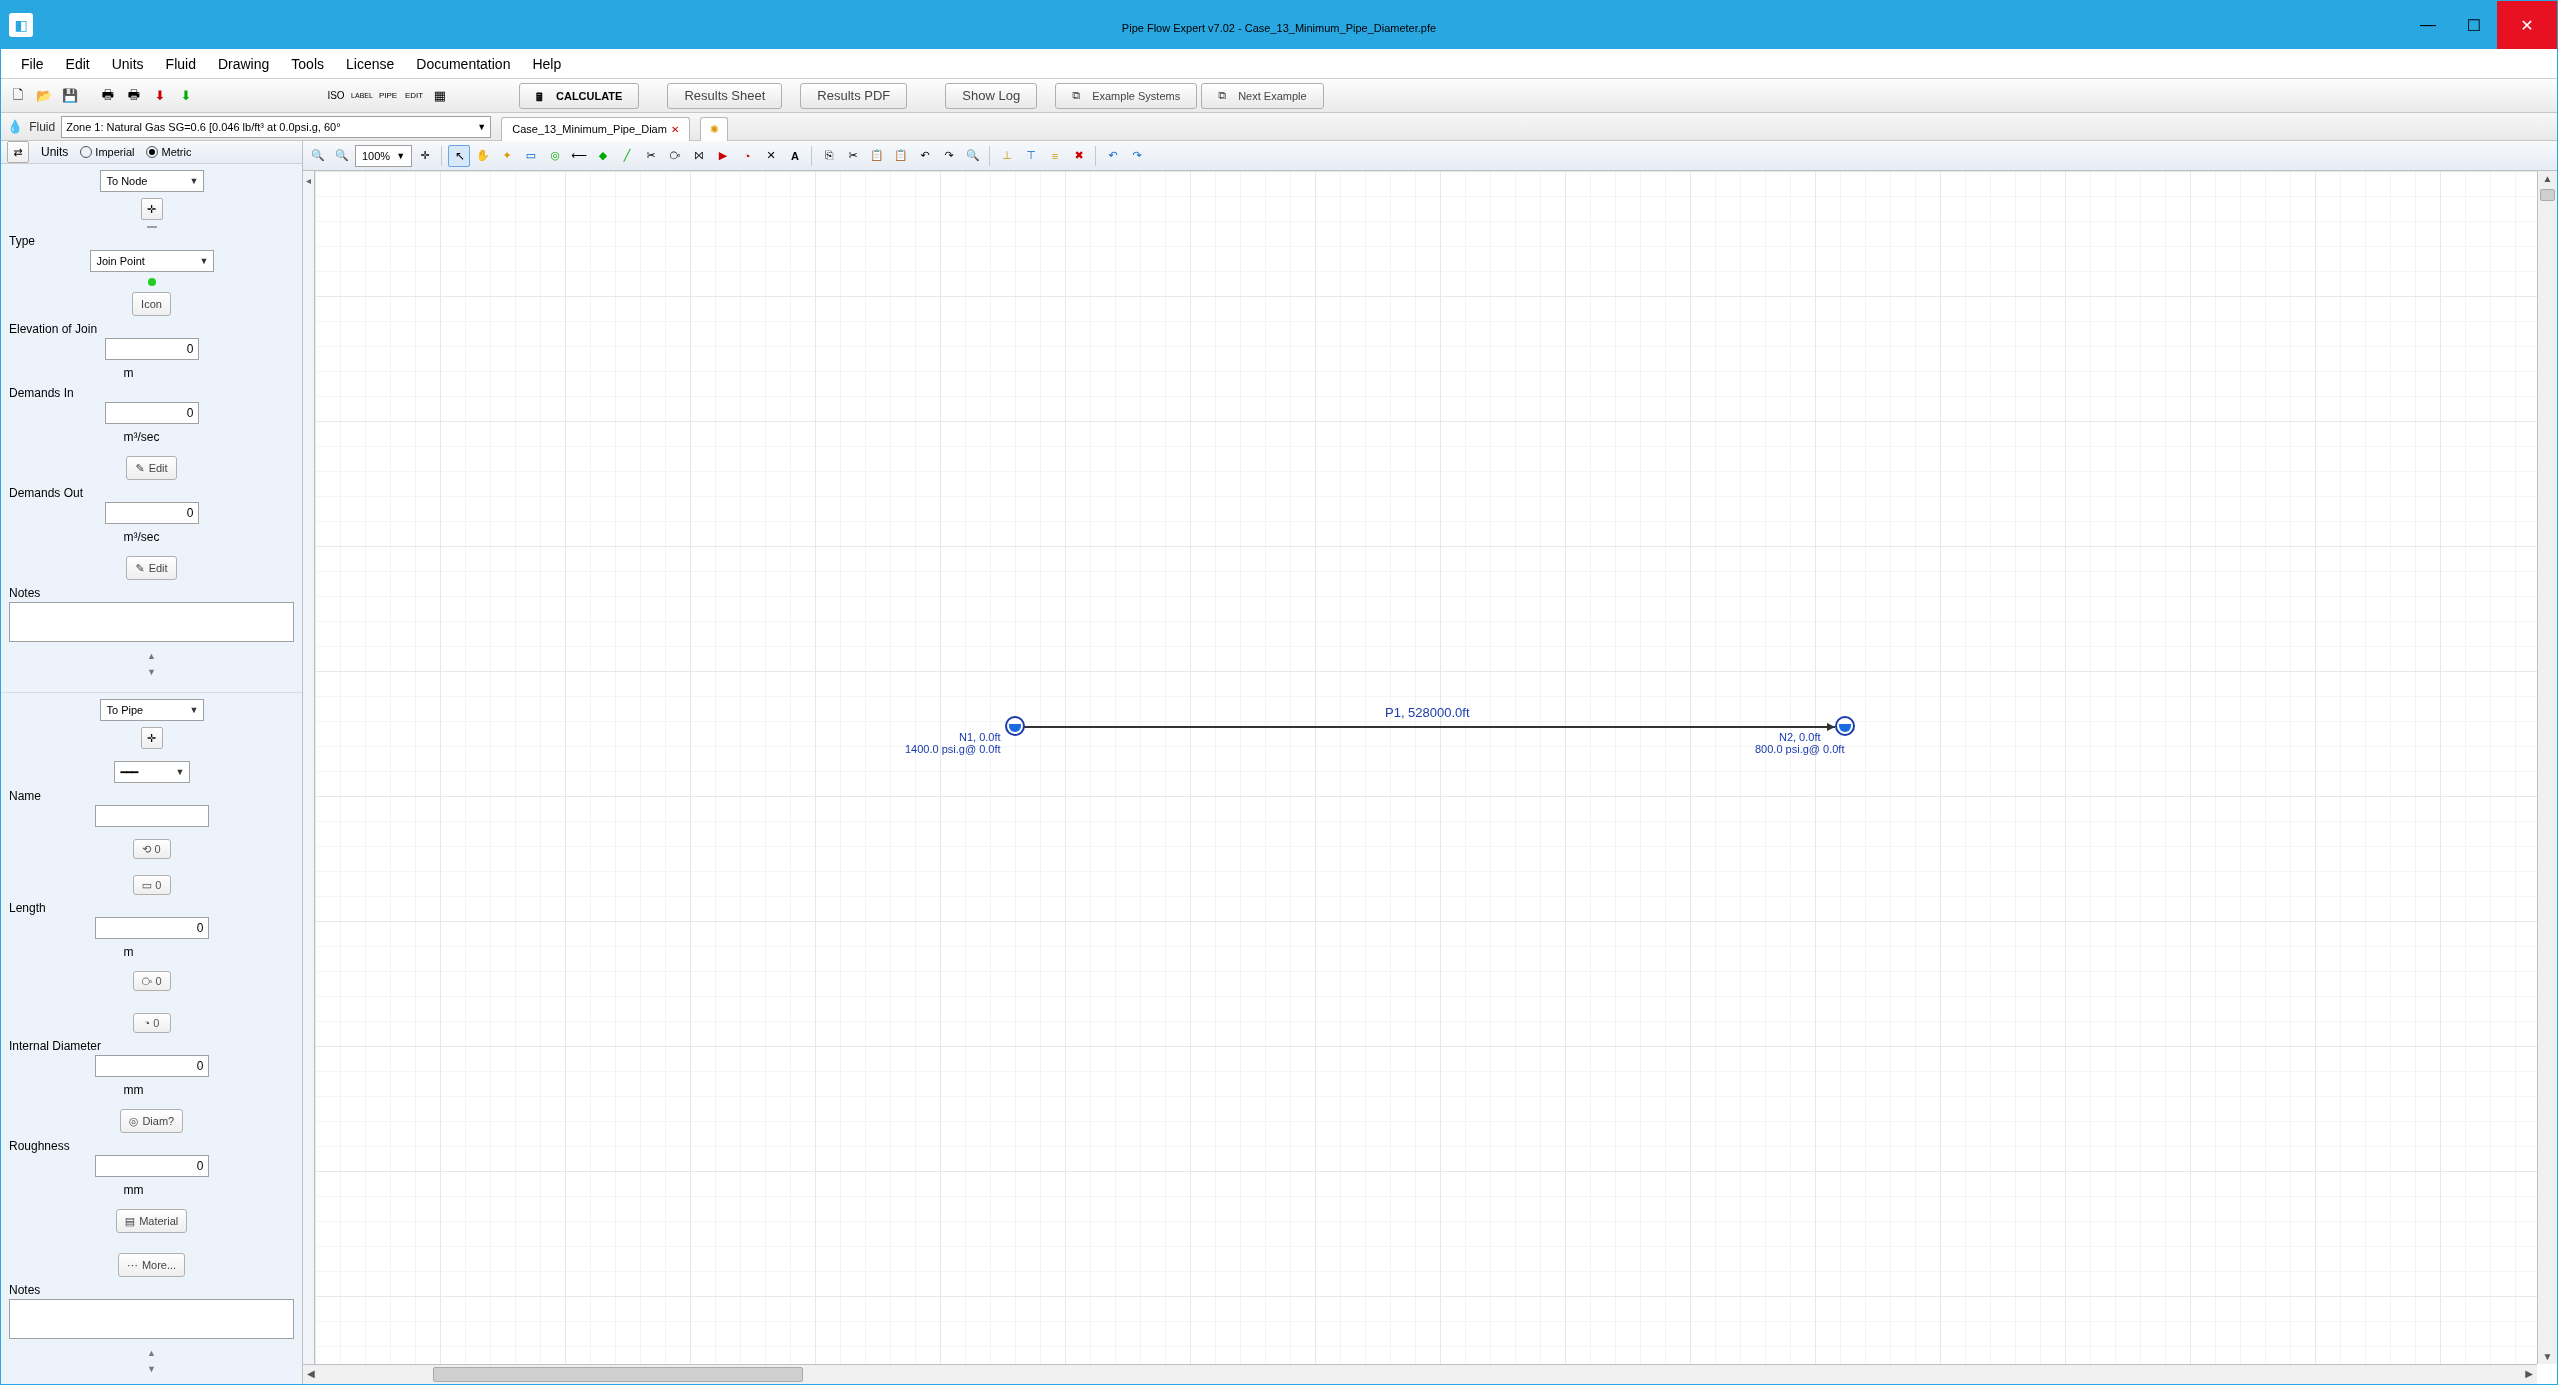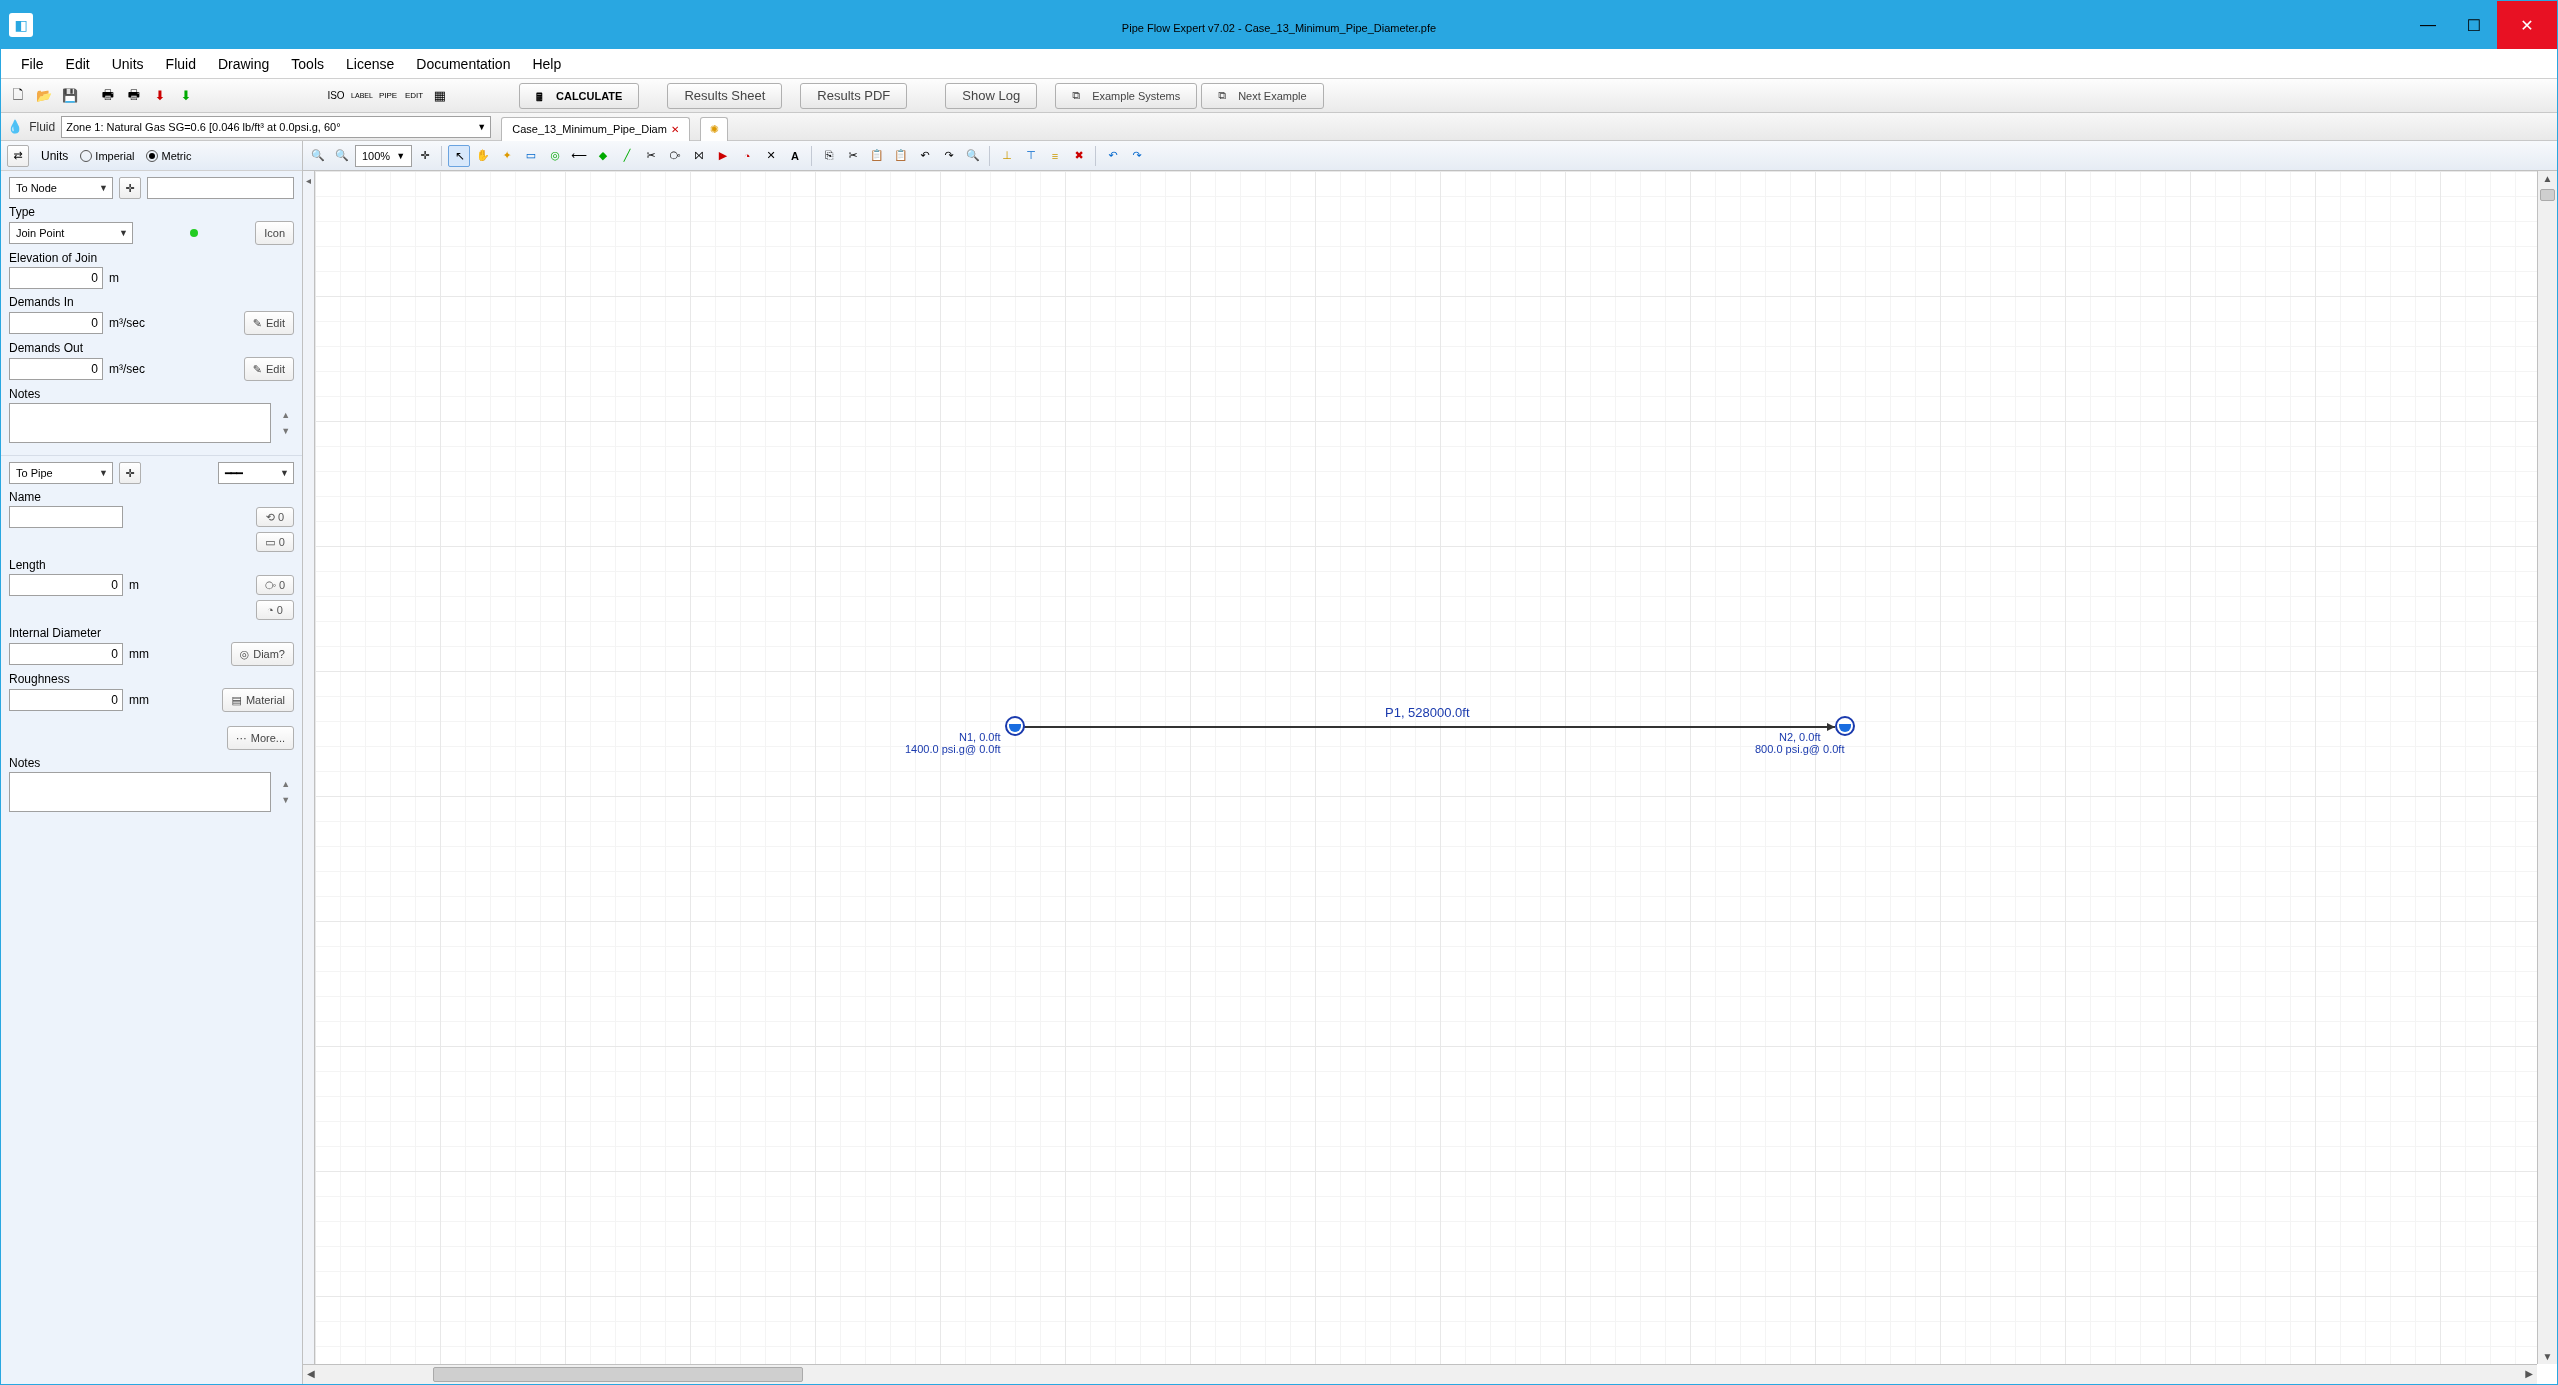--- a/index.html
+++ b/index.html
@@ -30,21 +30,21 @@
 .doctab .x { color: #c00; font-size: 10px; }
 .doctab.plus { width: 28px; padding: 0; justify-content: center; }
 
 .workrow { flex: 1; display: flex; min-height: 0; }
 .leftpanel { width: 302px; background: #edf3fb; border-right: 1px solid #c0c0c0; display: flex; flex-direction: column; }
 .unitsrow { height: 30px; display: flex; align-items: center; gap: 12px; padding: 0 6px; border-bottom: 1px solid #d0d0d0; background: linear-gradient(#f7f9fc,#e4ecf6); }
 .unitsrow .lbl { font-size: 12px; display:flex; align-items:center; gap:3px;}
 .radio { width: 12px; height: 12px; border: 1px solid #555; border-radius: 50%; display: inline-flex; align-items: center; justify-content: center; }
 .radio.on::after { content: ""; width: 6px; height: 6px; background: #000; border-radius: 50%; }
 .propsection { padding: 6px 8px; }
-.proprow { display: flex; align-items: center; gap: 6px; margin-bottom: 6px; }
+.proprow { display: flex; align-items: center; gap: 6px; margin-bottom: 6px; flex-direction: column; }
 .proplabel { font-size: 12px; color: #000; margin: 6px 0 2px; }
 .sel { height: 22px; border: 1px solid #a0a0a0; background: #fff; font-size: 12px; padding: 0 4px 0 6px; display: flex; align-items: center; justify-content: space-between; }
 .sel .arr { font-size: 9px; color: #333; }
 .numbox { height: 22px; border: 1px solid #a0a0a0; background: #fff; font-size: 12px; text-align: right; padding: 0 4px; display: flex; align-items: center; justify-content: flex-end; flex: 1; }
 .unit { font-size: 12px; color: #000; width: 56px; }
 .minibtn { height: 24px; padding: 0 8px; border: 1px solid #b0b0b0; border-radius: 3px; background: linear-gradient(#fff,#eee); font-size: 11px; color: #444; display: flex; align-items: center; gap: 4px; }
 .dotgreen { width: 8px; height: 8px; background: #2c2; border-radius: 50%; }
 .notesbox { height: 40px; border: 1px solid #a0a0a0; background: #fff; resize: none; width: 100%; }
 .scroller { width: 18px; display:flex; flex-direction:column; align-items:center; justify-content:space-between; }
 .scroller .ar { font-size: 9px; color: #777; height: 16px; display:flex; align-items:center;}

